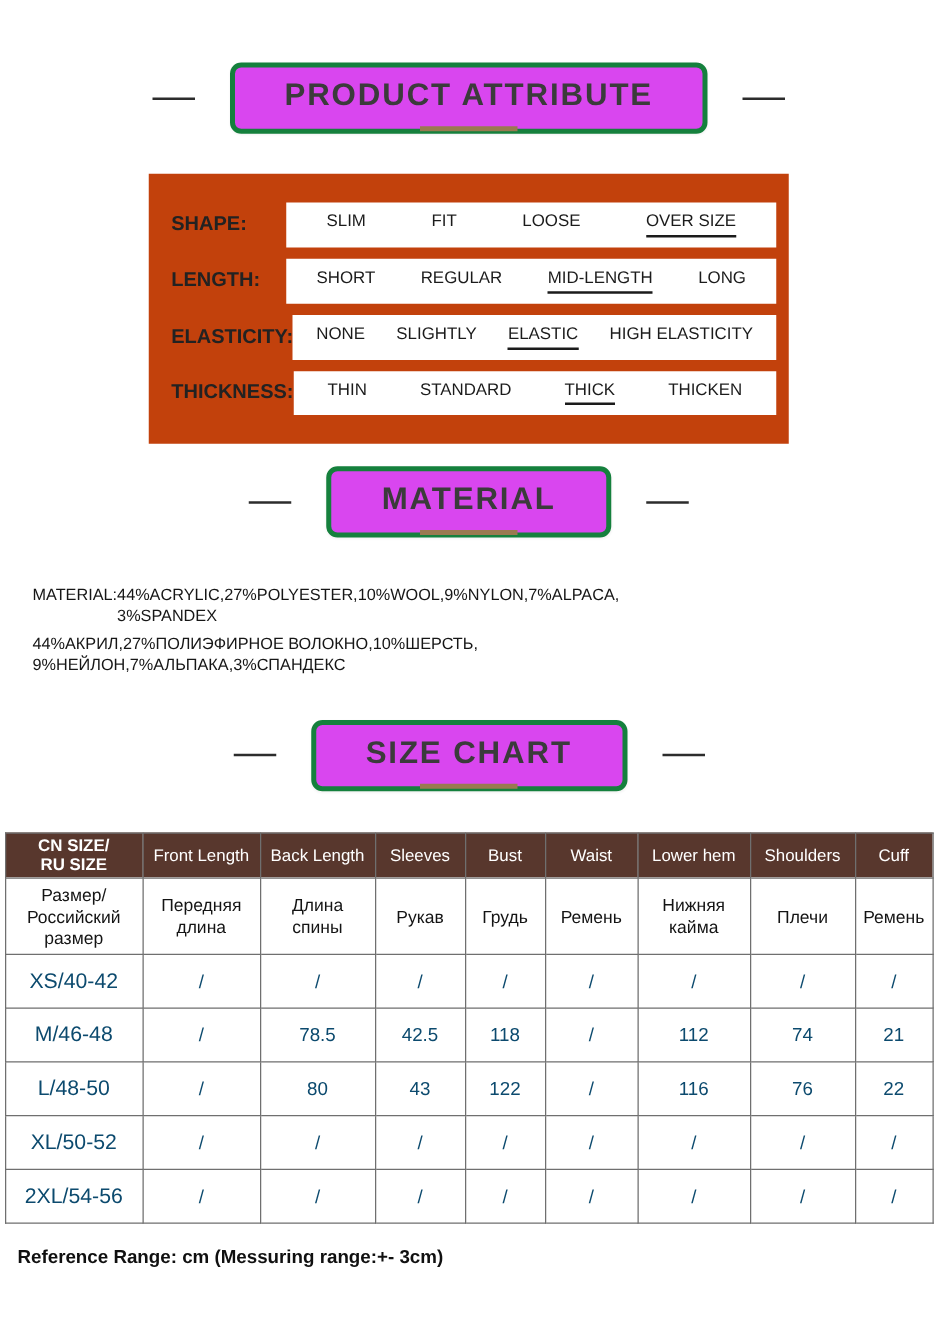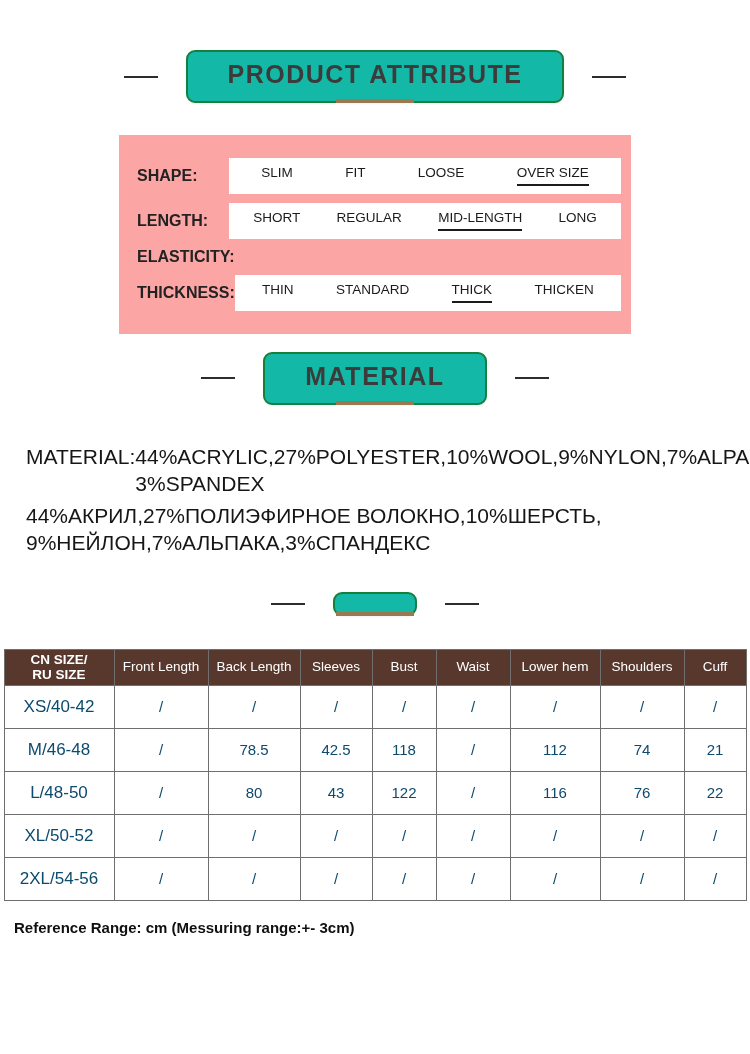--- a/index.html
+++ b/index.html
@@ -7,52 +7,52 @@
   body {
     width: 750px; height: 1054px; overflow: hidden;
     background: #ffffff; color: #1b1b1b;
     font-family: "Liberation Sans", sans-serif;
   }
 
   
   .section-header { display: flex; align-items: center; justify-content: center; gap: 28px; }
   .dash { width: 34px; height: 2px; background: #2c2c2c; flex: 0 0 auto; }
   .title-box {
-    position: relative; background: #14b8a6;
-    border: 2px solid #15803d; border-radius: 9px;
+    position: relative; background: #d946ef;
+    border: 4px solid #15803d; border-radius: 9px;
     padding: 8px 40px 12px; box-shadow: 0 1px 2px rgba(0,0,0,0.05);
   }
   .section-title {
     font-size: 25px; font-weight: bold; letter-spacing: 1.5px;
     color: #3b3b3b; white-space: nowrap; text-align: center;
   }
   .accent-bar {
     position: absolute; bottom: -2px; left: 50%; transform: translateX(-50%);
     width: 78px; height: 4px; background: #9a7950;
   }
 
   
   .attr-section { padding-top: 50px; }
-  .attr-panel { width: 512px; margin: 32px auto 0; background: #fca5a5; padding: 14px 10px; }
+  .attr-panel { width: 512px; margin: 32px auto 0; background: #c2410c; padding: 14px 10px; }
   .attr-row { display: flex; align-items: center; margin: 9px 0; }
   .attr-label { flex: 0 0 100px; font-weight: bold; font-size: 16px; color: #222; padding-left: 8px; }
   .attr-options {
     flex: 1; background: #fff; display: flex; align-items: center;
     justify-content: space-around; padding: 8px 6px;
   }
   .attr-option {
     font-size: 13.5px; color: #1b1b1b; line-height: 1.1;
     padding-bottom: 3px; border-bottom: 2px solid transparent; white-space: nowrap;
   }
   .attr-option.selected { border-bottom-color: #1b1b1b; }
 
   
   .material-section { padding-top: 18px; }
   .material-text { margin: 38px 26px 0; }
-  .mat-row { display: flex; font-size: 21px; color: #161616; line-height: 1.3; margin-bottom: 5px; }
+  .mat-row { display: flex; font-size: 13px; color: #161616; line-height: 1.3; margin-bottom: 5px; }
   .mat-label { white-space: nowrap; flex: 0 0 auto; }
   .mat-value { white-space: pre-line; }
 
   
   .size-section { padding-top: 30px; }
   .size-table { width: 742px; margin: 33px auto 0; border-collapse: collapse; table-layout: fixed; }
   .size-table th, .size-table td {
     border: 1px solid #6f6f6f; text-align: center; vertical-align: middle; padding: 2px;
   }
   .head-en th {
@@ -98,20 +98,26 @@
           <span class="attr-label">LENGTH:</span>
           <div class="attr-options">
             <span class="attr-option">SHORT</span>
             <span class="attr-option">REGULAR</span>
             <span class="attr-option selected">MID-LENGTH</span>
             <span class="attr-option">LONG</span>
           </div>
         </div>
         <div class="attr-row">
           <span class="attr-label">ELASTICITY:</span>
+          <div class="attr-options">
+            <span class="attr-option">NONE</span>
+            <span class="attr-option">SLIGHTLY</span>
+            <span class="attr-option selected">ELASTIC</span>
+            <span class="attr-option">HIGH ELASTICITY</span>
+          </div>
         </div>
         <div class="attr-row">
           <span class="attr-label">THICKNESS:</span>
           <div class="attr-options">
             <span class="attr-option">THIN</span>
             <span class="attr-option">STANDARD</span>
             <span class="attr-option selected">THICK</span>
             <span class="attr-option">THICKEN</span>
           </div>
         </div>
@@ -137,20 +143,21 @@
           <span class="mat-value">44%АКРИЛ,27%ПОЛИЭФИРНОЕ ВОЛОКНО,10%ШЕРСТЬ,
 9%НЕЙЛОН,7%АЛЬПАКА,3%СПАНДЕКС</span>
         </div>
       </div>
   </section>
 
   <section class="size-section">
     <div class="section-header">
       <span class="dash"></span>
       <div class="title-box">
+        <div class="section-title">SIZE CHART</div>
         <span class="accent-bar"></span>
       </div>
       <span class="dash"></span>
     </div>
 
     <table class="size-table">
       <colgroup>
         <col style="width:110px">
           <col style="width:94px">
           <col style="width:92px">
@@ -167,20 +174,36 @@
 RU SIZE</th>
             <th>Front Length</th>
             <th>Back Length</th>
             <th>Sleeves</th>
             <th>Bust</th>
             <th>Waist</th>
             <th>Lower hem</th>
             <th>Shoulders</th>
             <th>Cuff</th>
           </tr>
+          <tr class="head-ru">
+            <th class="first-col">Размер/
+Российский
+размер</th>
+            <th>Передняя
+длина</th>
+            <th>Длина
+спины</th>
+            <th>Рукав</th>
+            <th>Грудь</th>
+            <th>Ремень</th>
+            <th>Нижняя
+кайма</th>
+            <th>Плечи</th>
+            <th>Ремень</th>
+          </tr>
         </thead>
       <tbody id="size-body">
           <tr>
             <td class="size-cell">XS/40-42</td>
             <td class="val-cell">/</td>
             <td class="val-cell">/</td>
             <td class="val-cell">/</td>
             <td class="val-cell">/</td>
             <td class="val-cell">/</td>
             <td class="val-cell">/</td>

